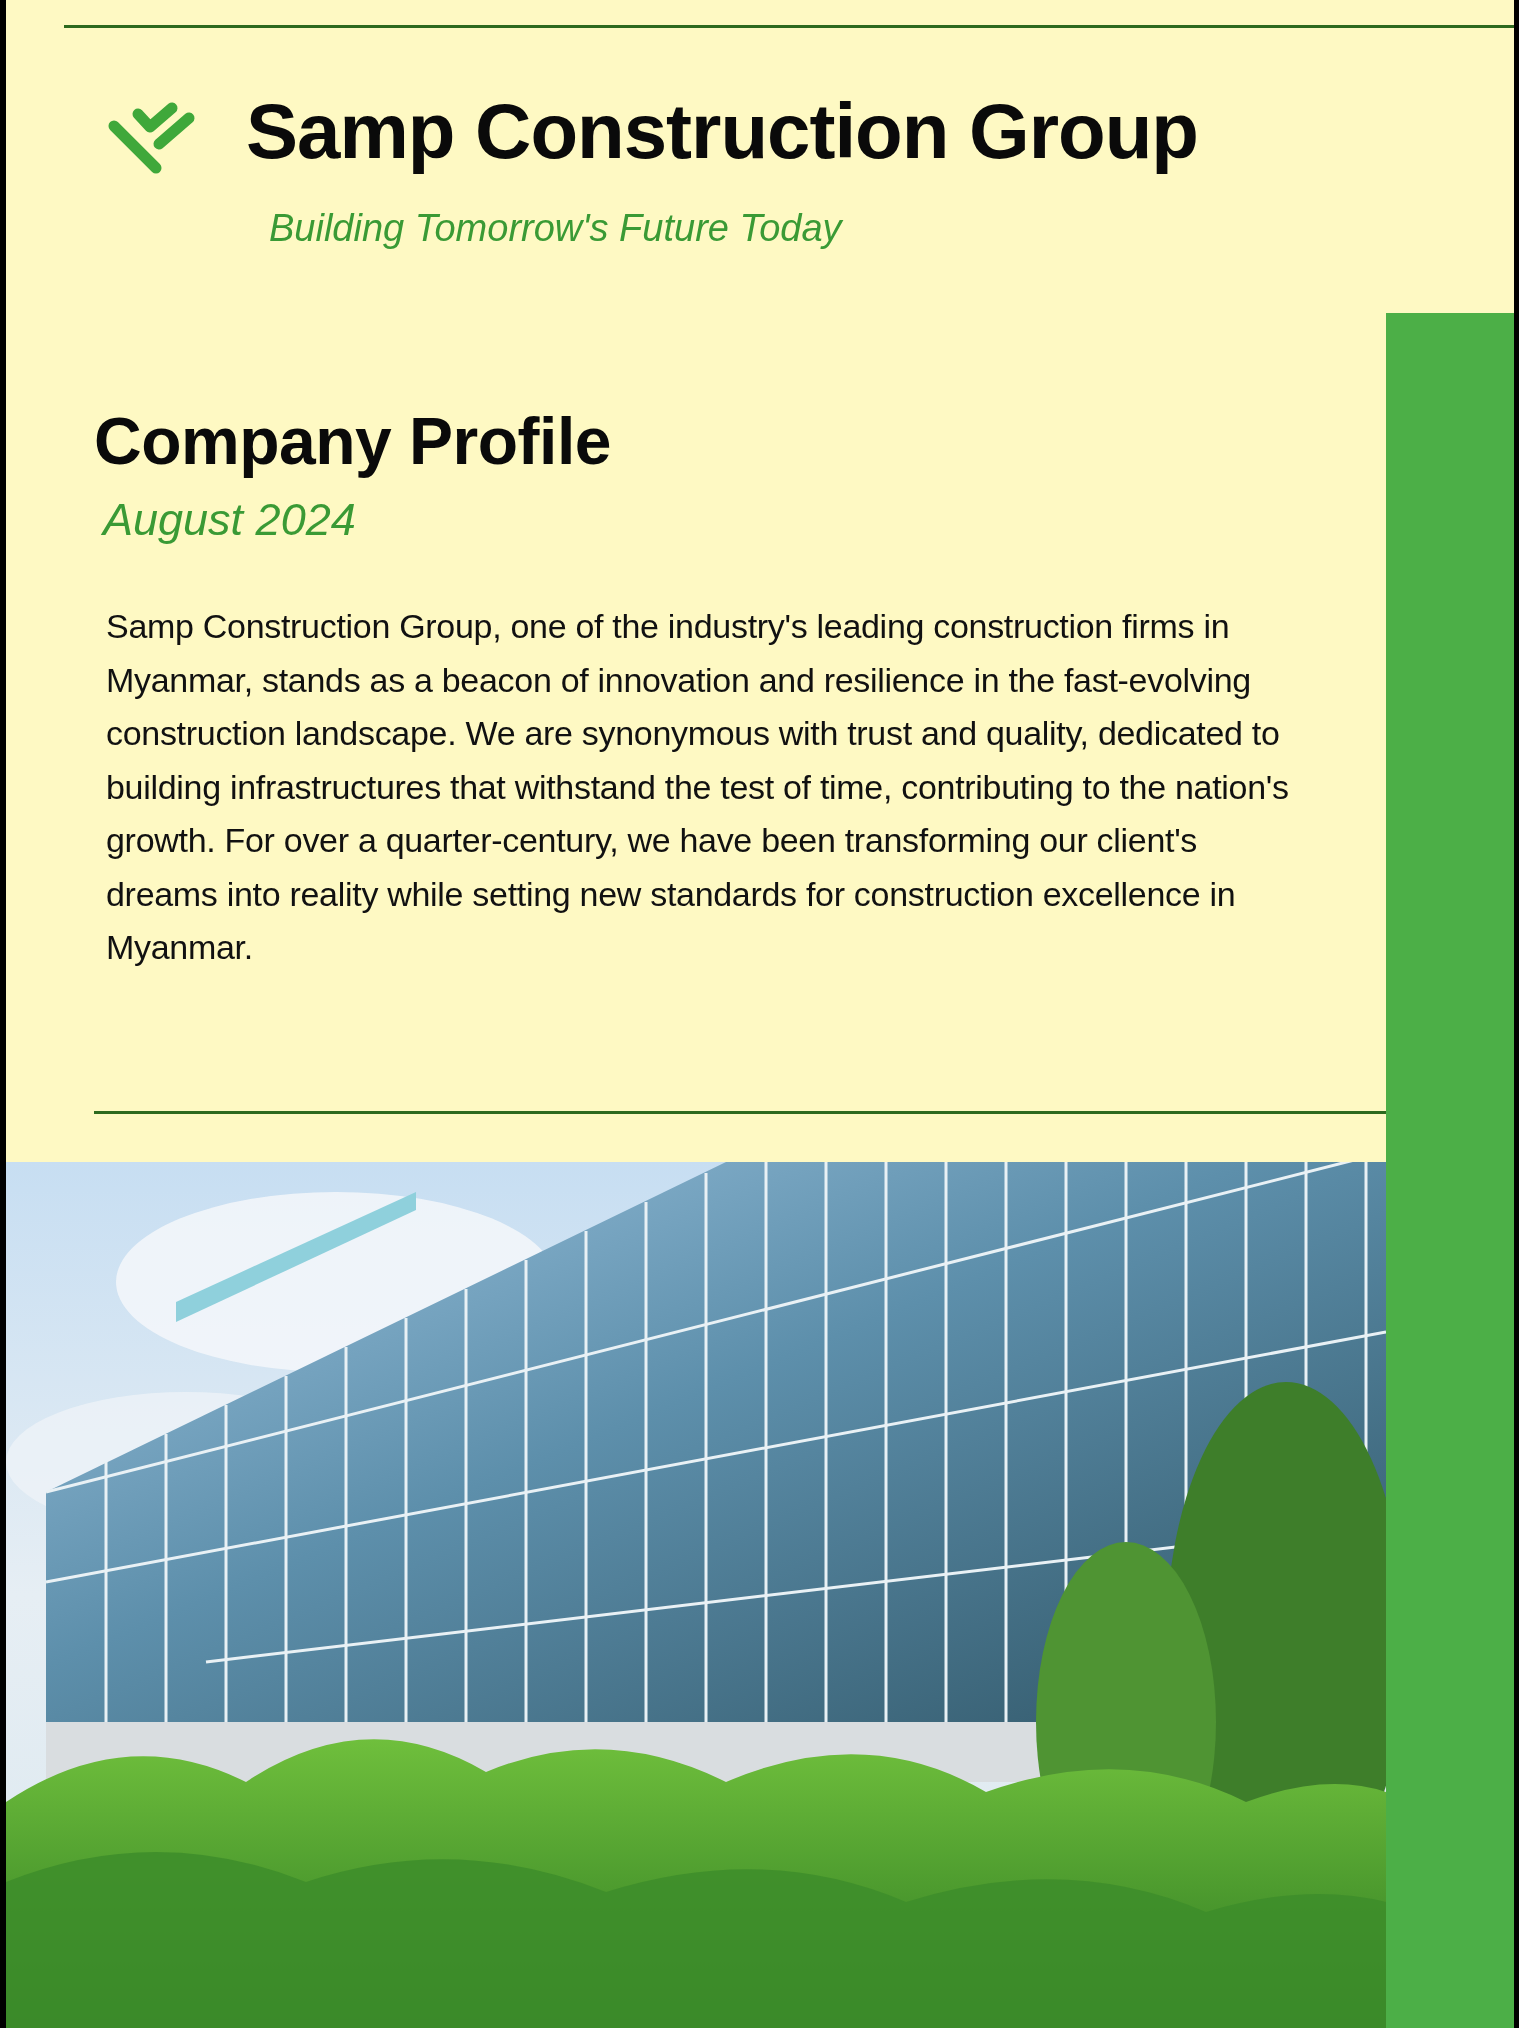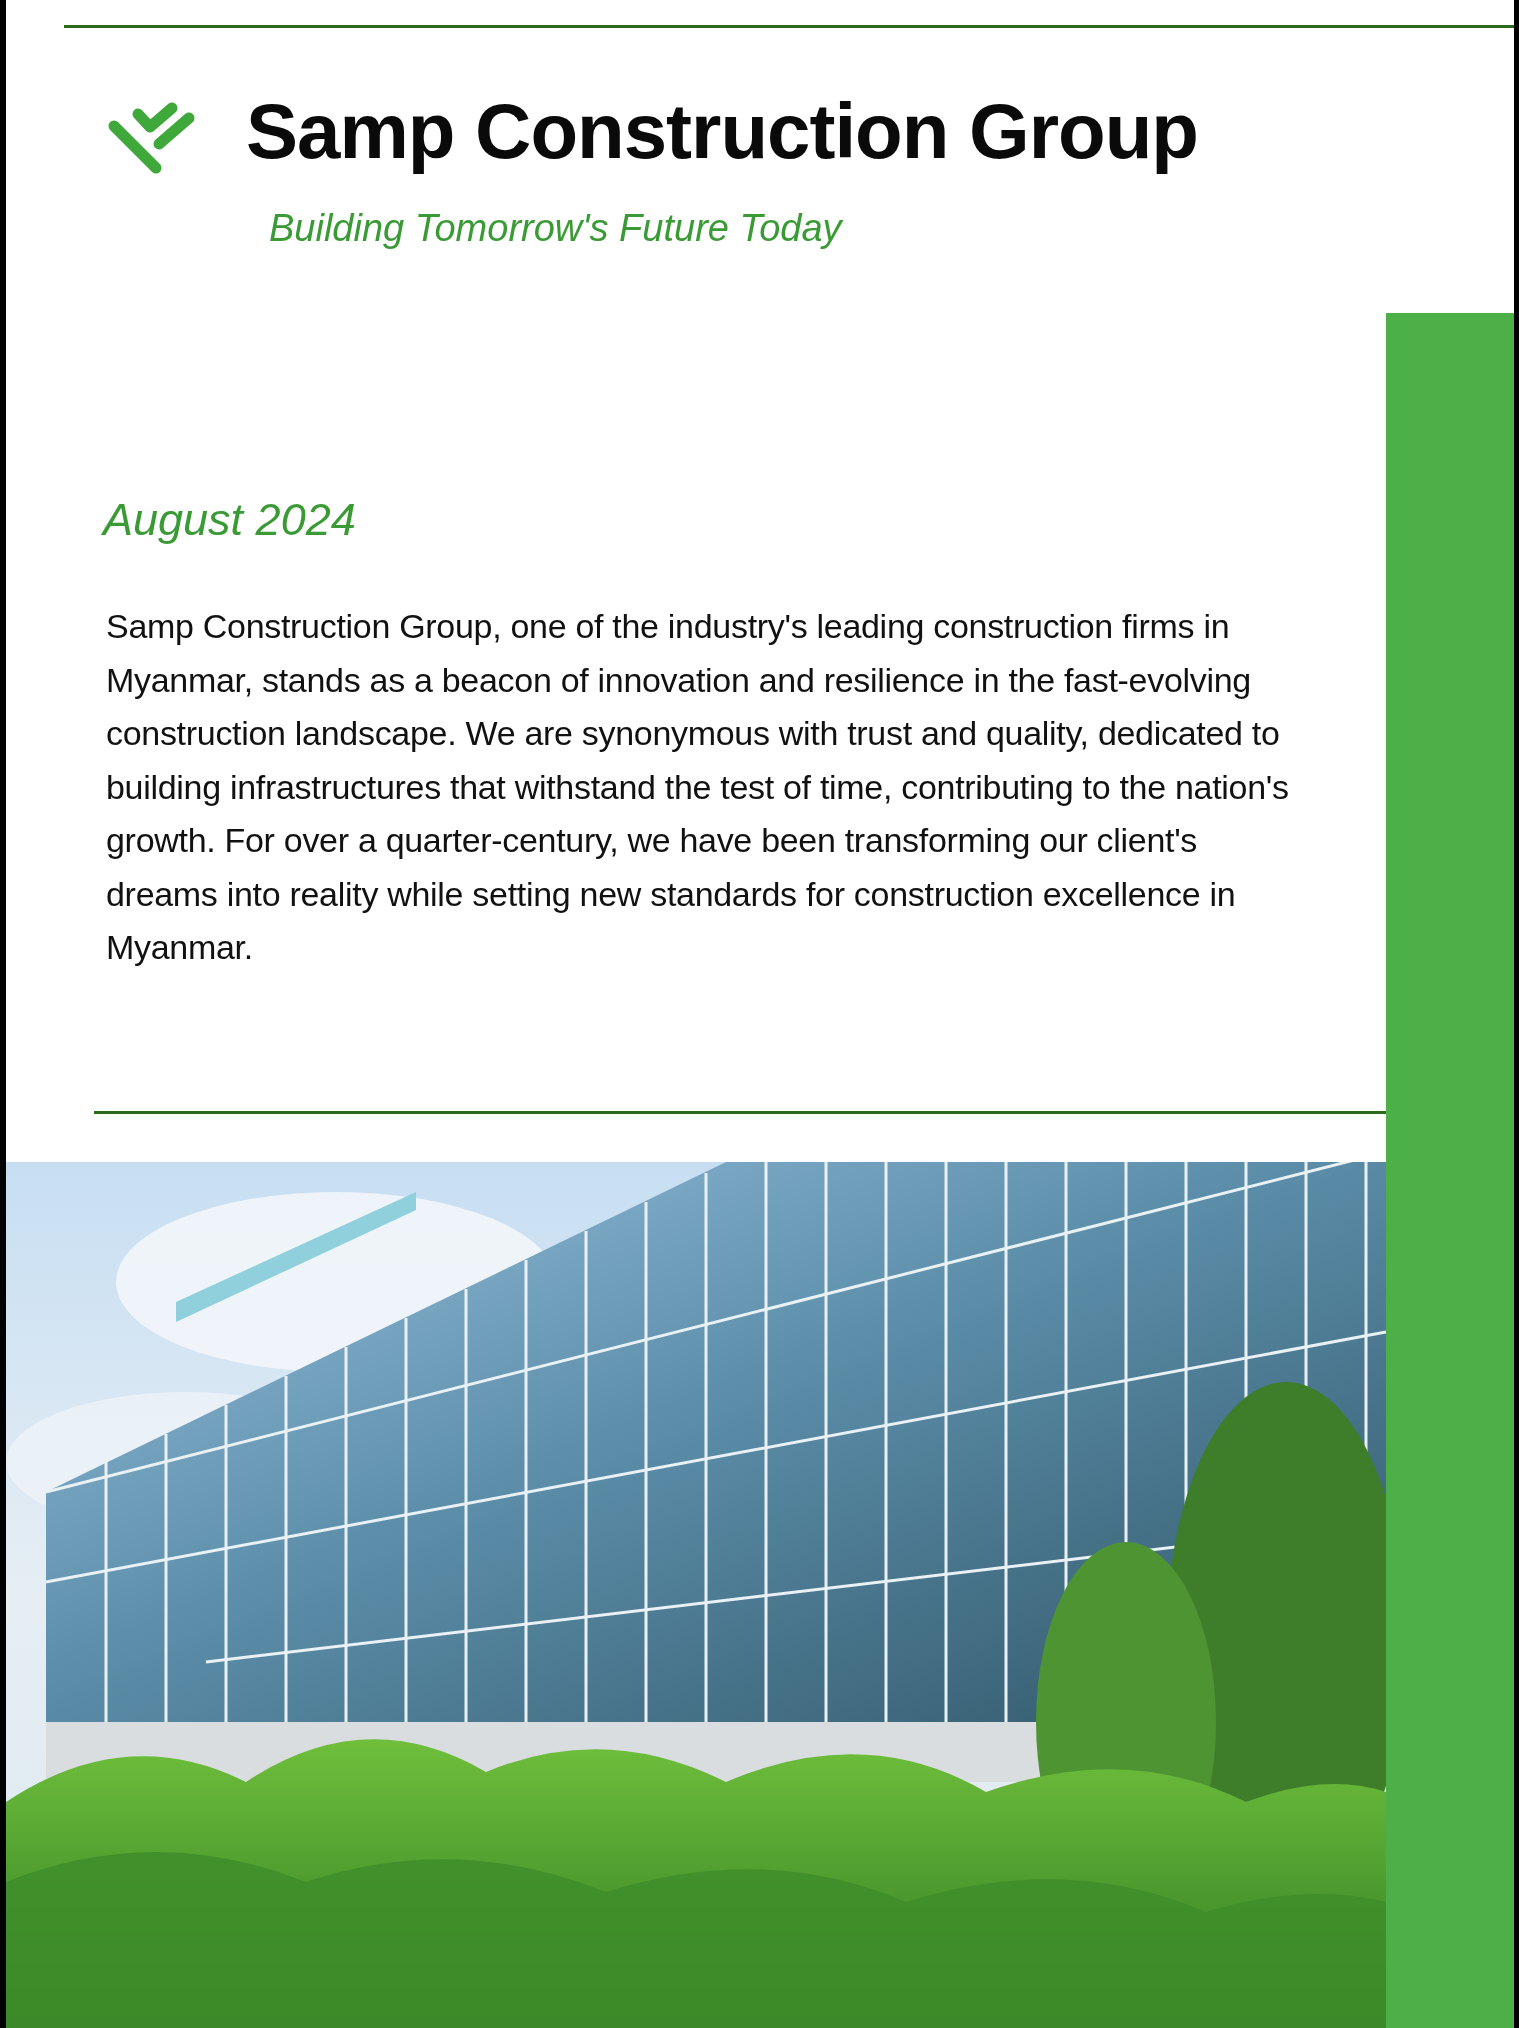--- a/index.html
+++ b/index.html
@@ -4,21 +4,21 @@
   <style>
     html, body { margin: 0; padding: 0; }
     body {
       width: 1519px; height: 2028px; overflow: hidden;
       background: #000;
       font-family: "Liberation Sans", sans-serif;
       position: relative;
     }
     .page {
       position: absolute; left: 6px; top: 0; width: 1508px; height: 2028px;
-      background: #ffffff; overflow: hidden;
+      background: #fef9c3; overflow: hidden;
     }
     .top-rule {
       position: absolute; left: 58px; top: 25px; width: 1450px; height: 3px;
       background: #2d6a1e;
     }
     .logo {
       position: absolute; left: 98px; top: 100px; width: 100px; height: 90px;
     }
     .brand-title {
       position: absolute; left: 240px; top: 92px; margin: 0;
@@ -78,20 +78,21 @@
         <line x1="55" y1="44" x2="85" y2="18" stroke-width="11"></line>
       </g>
     </svg>
   </div>
 
   <h1 class="brand-title">Samp Construction Group</h1>
   <p class="brand-tagline">Building Tomorrow's Future Today</p>
 
   <div class="green-bar"></div>
 
+  <h2 class="profile-title">Company Profile</h2>
   <p class="profile-date">August 2024</p>
   <p class="profile-body">Samp Construction Group, one of the industry's leading construction firms in Myanmar, stands as a beacon of innovation and resilience in the fast-evolving construction landscape. We are synonymous with trust and quality, dedicated to building infrastructures that withstand the test of time, contributing to the nation's growth. For over a quarter-century, we have been transforming our client's dreams into reality while setting new standards for construction excellence in Myanmar.</p>
 
   <div class="mid-rule"></div>
 
   <div class="hero">
     <svg width="1380" height="866" viewBox="0 0 1380 866" preserveAspectRatio="none">
       <defs>
         <linearGradient id="sky" x1="0" y1="0" x2="0" y2="1">
           <stop offset="0" stop-color="#c7def2"></stop>

